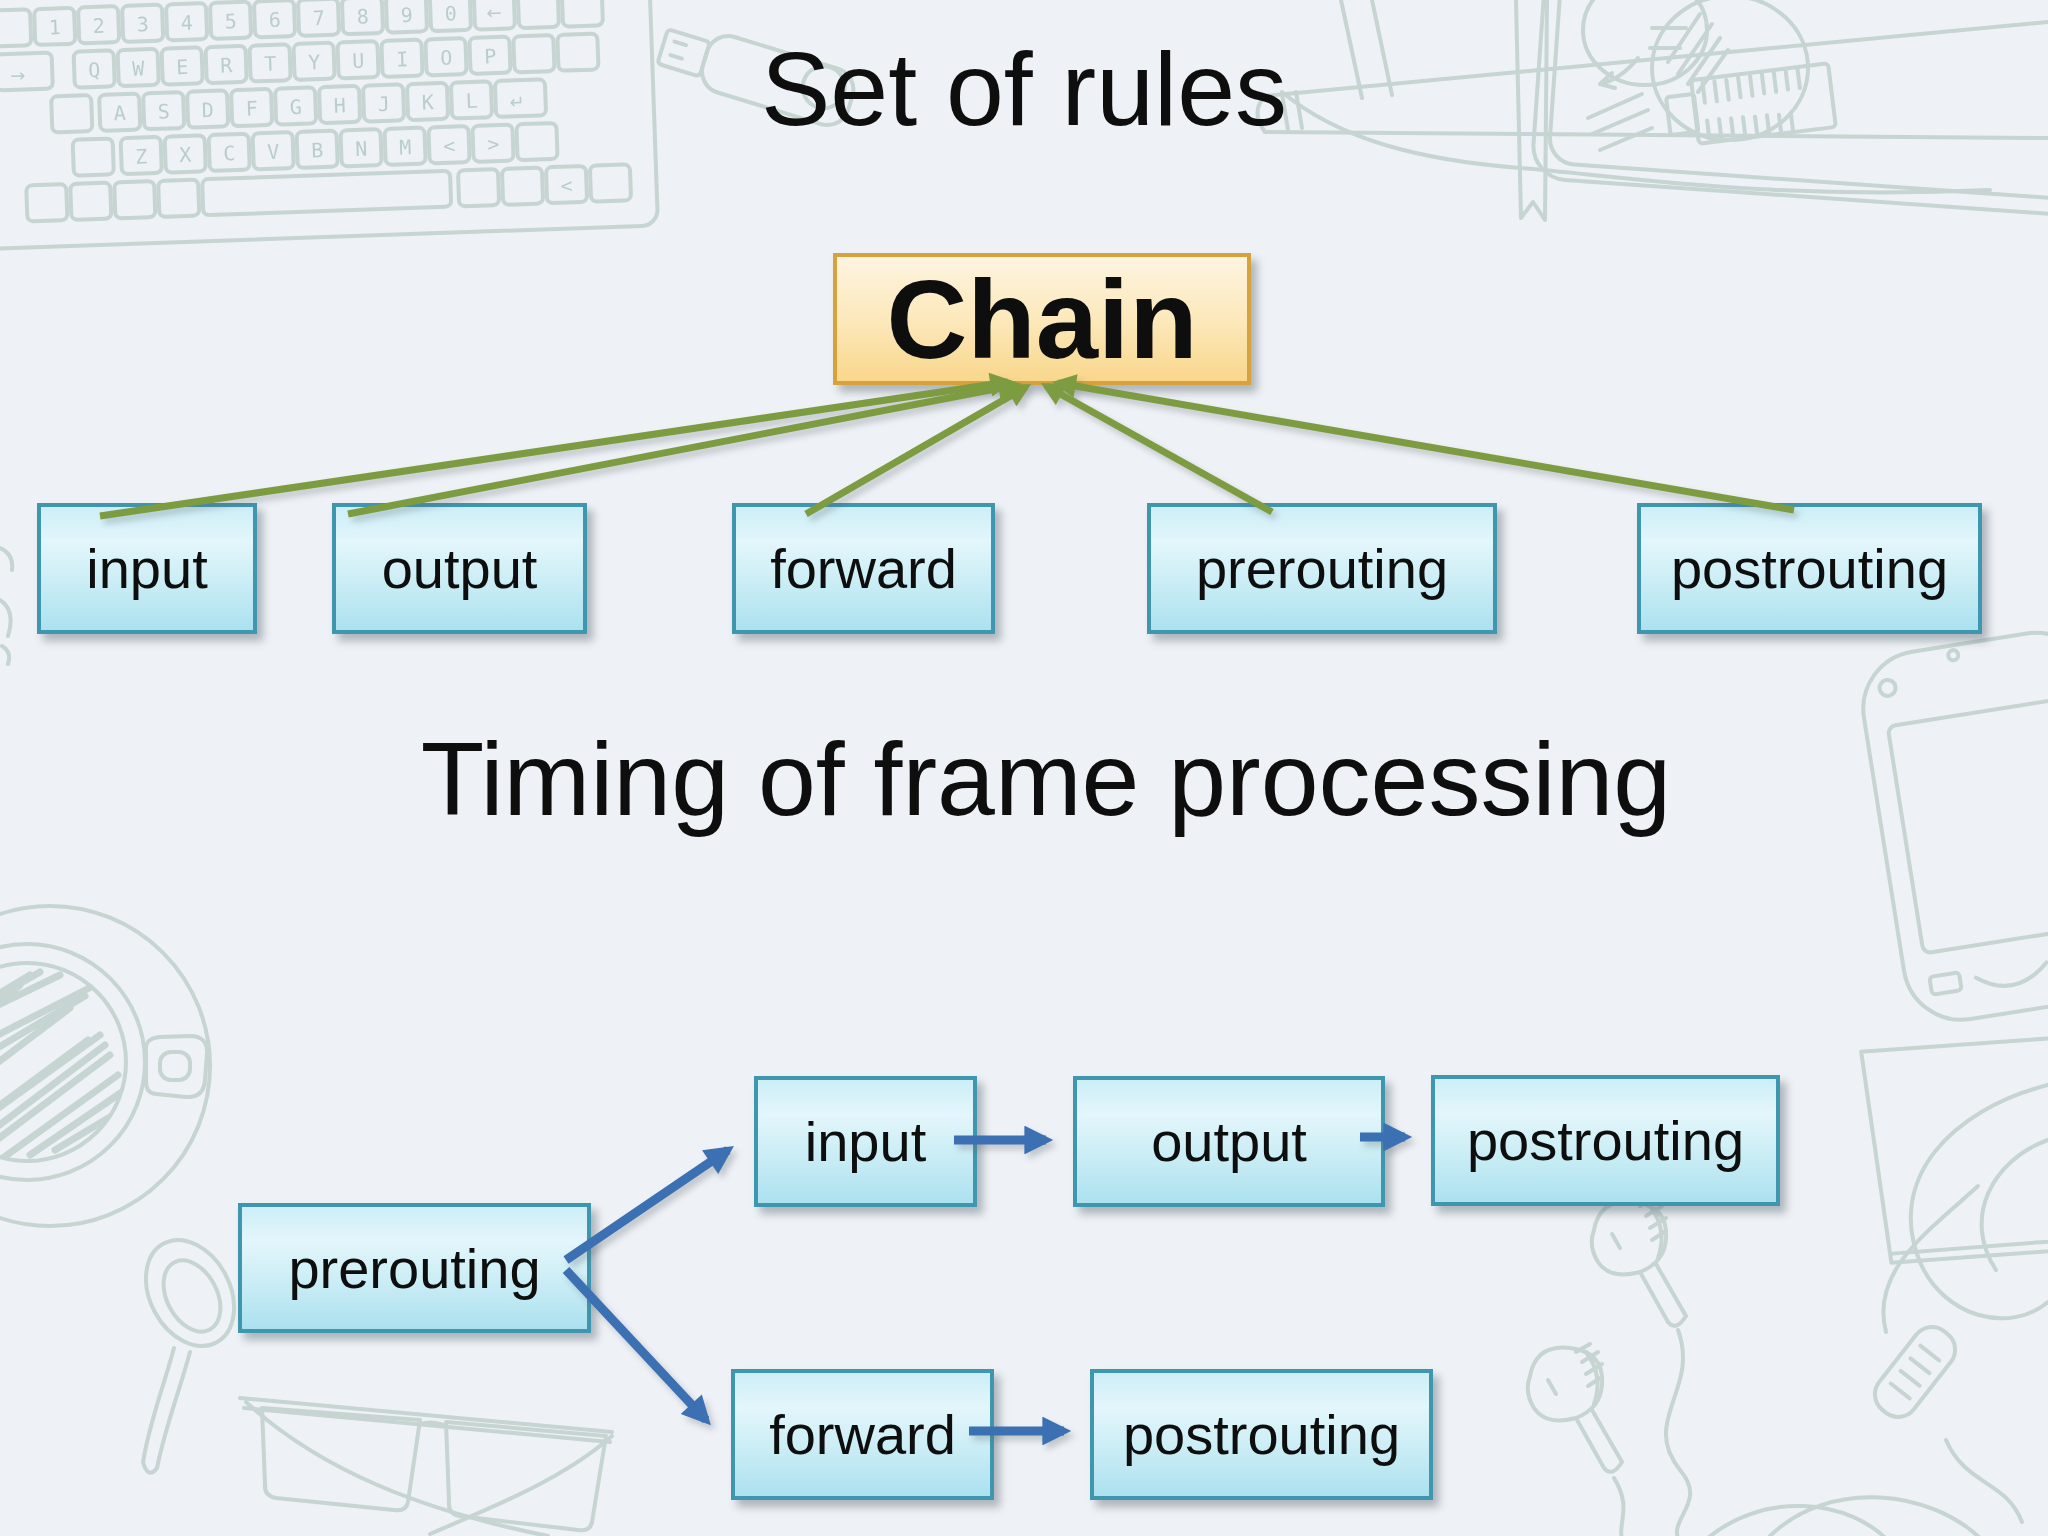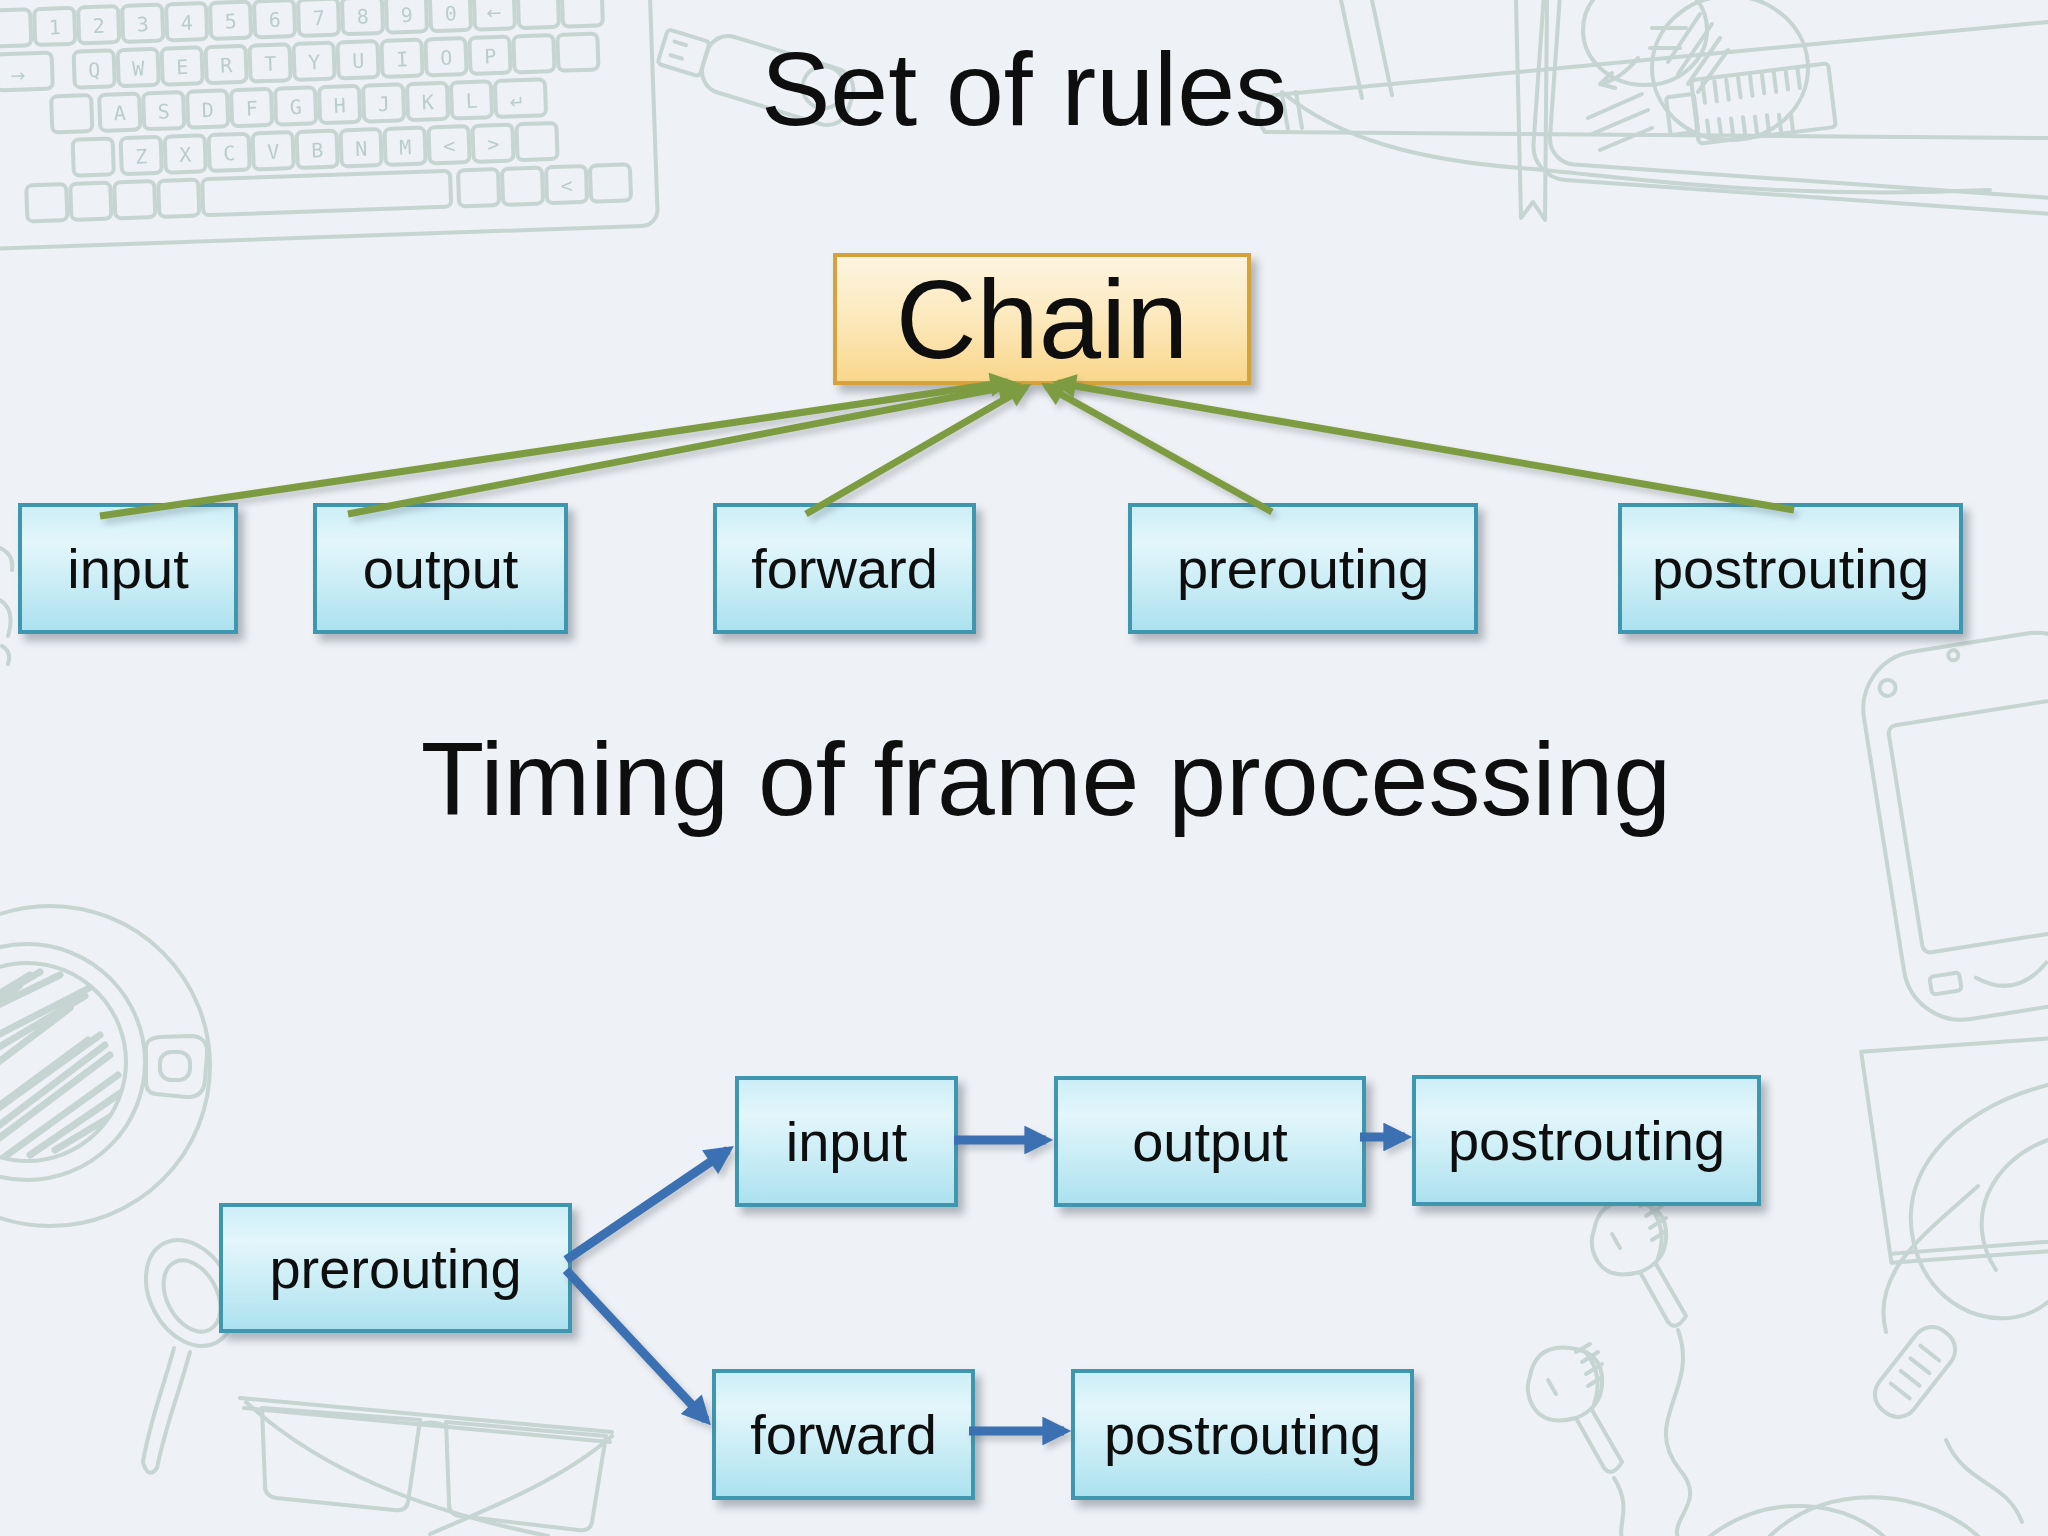--- a/index.html
+++ b/index.html
@@ -7,23 +7,23 @@
          font-family:"Liberation Sans",sans-serif;color:#121212;}
   svg.layer{position:absolute;left:0;top:0;width:2048px;height:1536px;}
   .doodles{stroke:#c6d4d2;fill:none;stroke-width:4;stroke-linecap:round;stroke-linejoin:round;}
   .arrowlayer{filter:drop-shadow(4px 5px 3px rgba(90,100,110,.30));pointer-events:none;}
   .title{position:absolute;left:0;width:100%;text-align:center;font-size:104px;line-height:1.1;color:#0e0e0e;}
   .t1{top:32px;}
   .t2{top:722px;text-indent:44px;}
   .box{position:absolute;display:flex;align-items:center;justify-content:center;
        font-size:56px;color:#0e0e0e;box-shadow:6px 7px 8px rgba(80,92,104,.40);}
   .node{border:4px solid #3e96af;
-        background:linear-gradient(180deg,#cdeef7 0%,#e3f6fb 28%,#cdeef6 58%,#ace1ef 100%);}
+        background:linear-gradient(180deg,#cdeef7 0%,#e3f6fb 28%,#cdeef6 58%,#ace1ef 100%);margin-left:19px;}
   .root{border:4px solid #d7a13b;font-size:112px;
-        background:linear-gradient(180deg,#fdf4e0 0%,#fce9bd 48%,#f9d78c 100%);}
+        background:linear-gradient(180deg,#fdf4e0 0%,#fce9bd 48%,#f9d78c 100%);font-weight:bold;}
   .kbtxt{font-family:"DejaVu Sans Mono",monospace;font-size:20px;letter-spacing:32px;
          fill:#b9cdcb;stroke:none;}
   .kbsym{font-family:"DejaVu Sans",sans-serif;font-size:18px;fill:#b9cdcb;stroke:none;}
 </style>
 </head>
 <body>
 
 <div class="stage">
 
   <svg class="layer doodles" viewBox="0 0 2048 1536">

